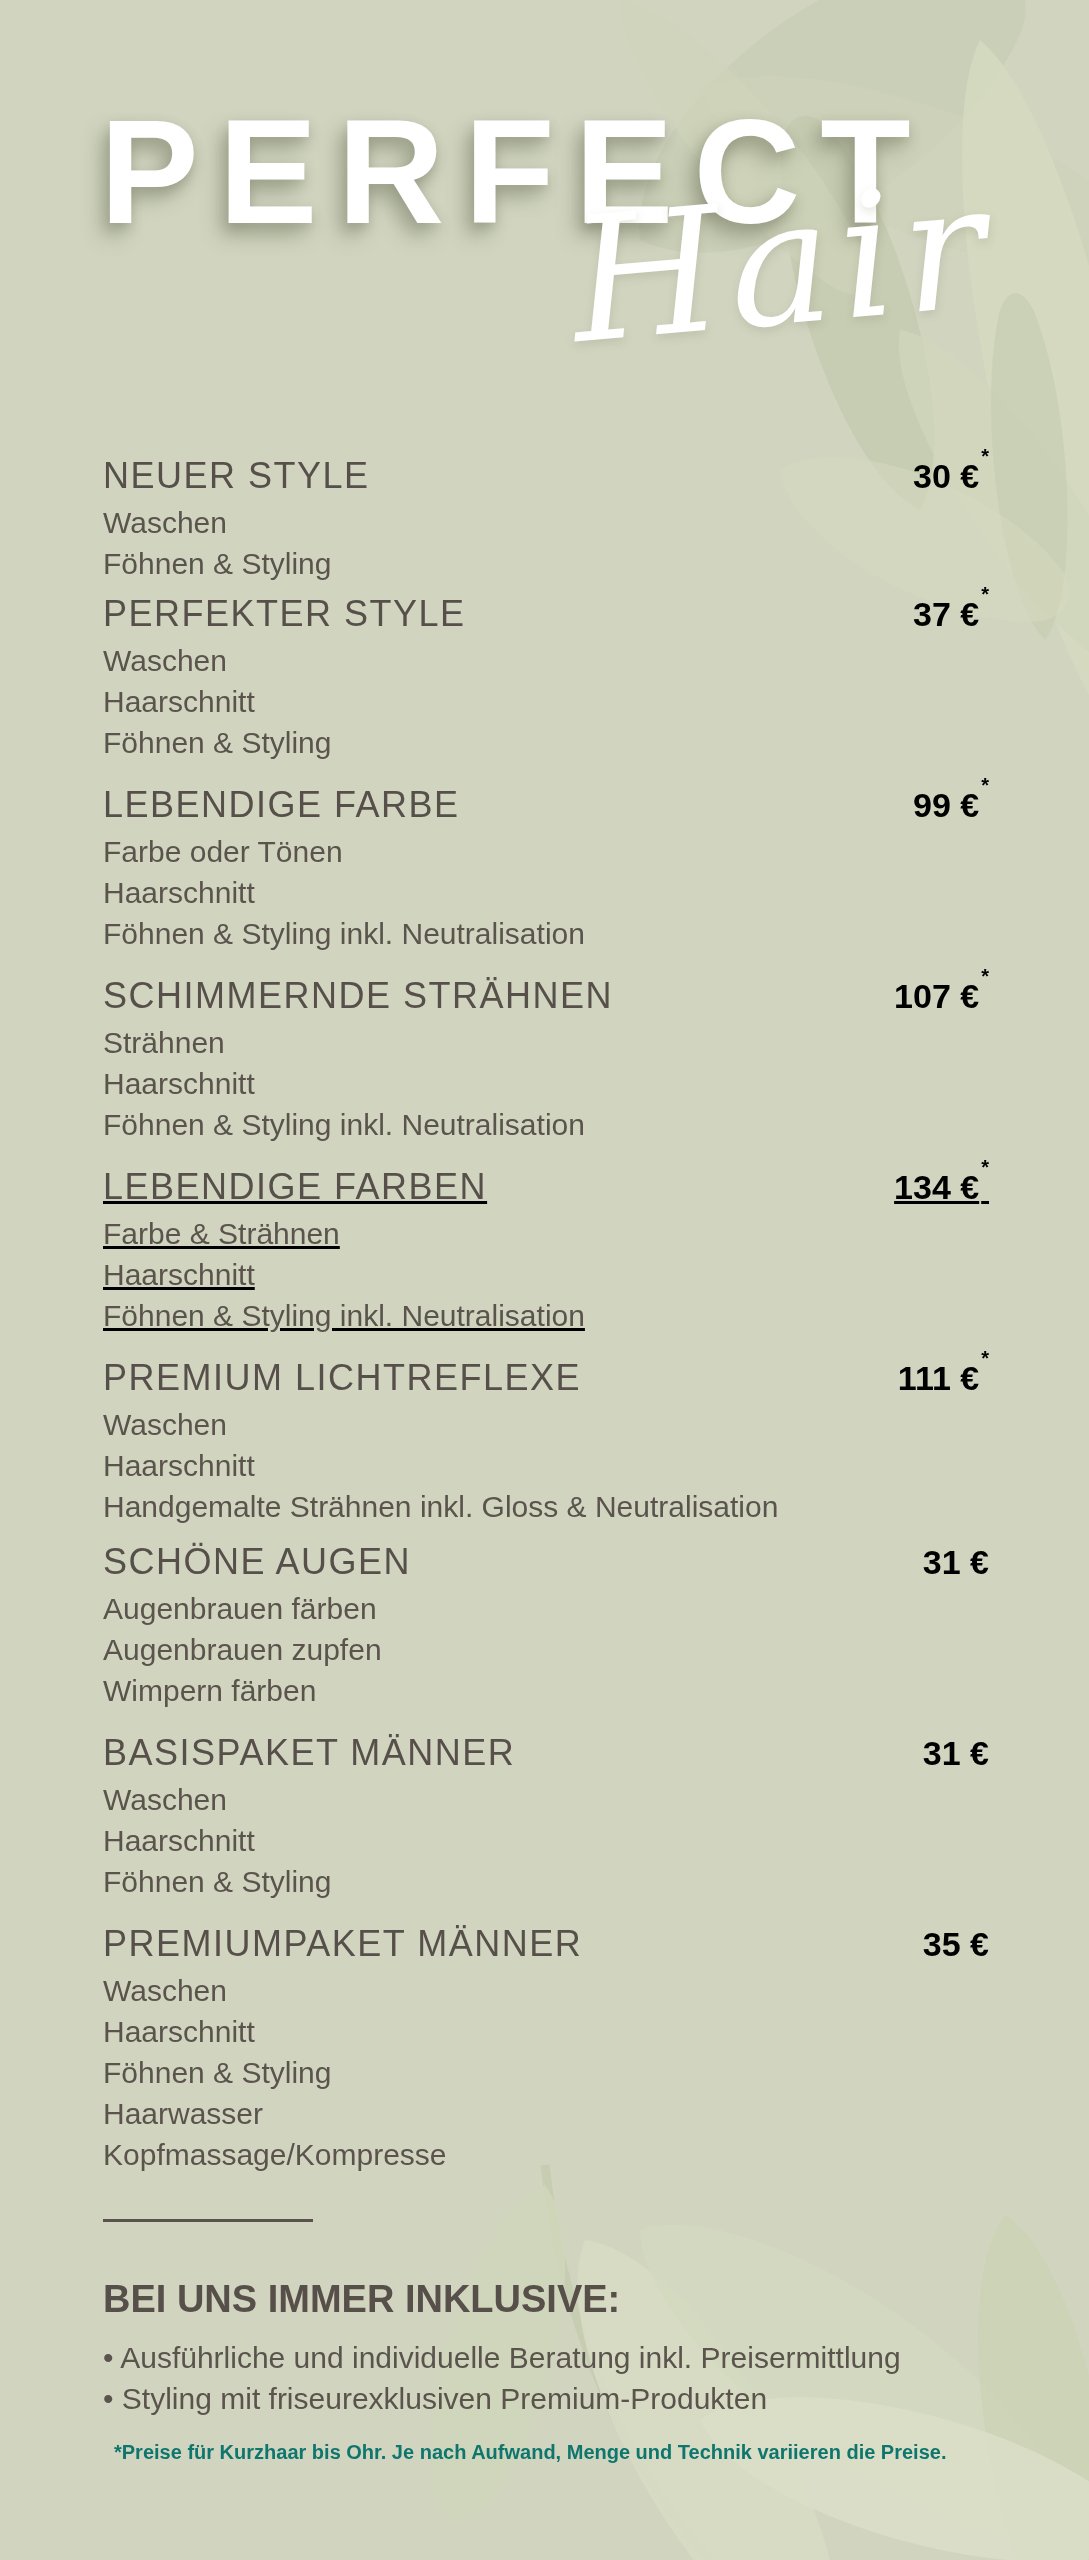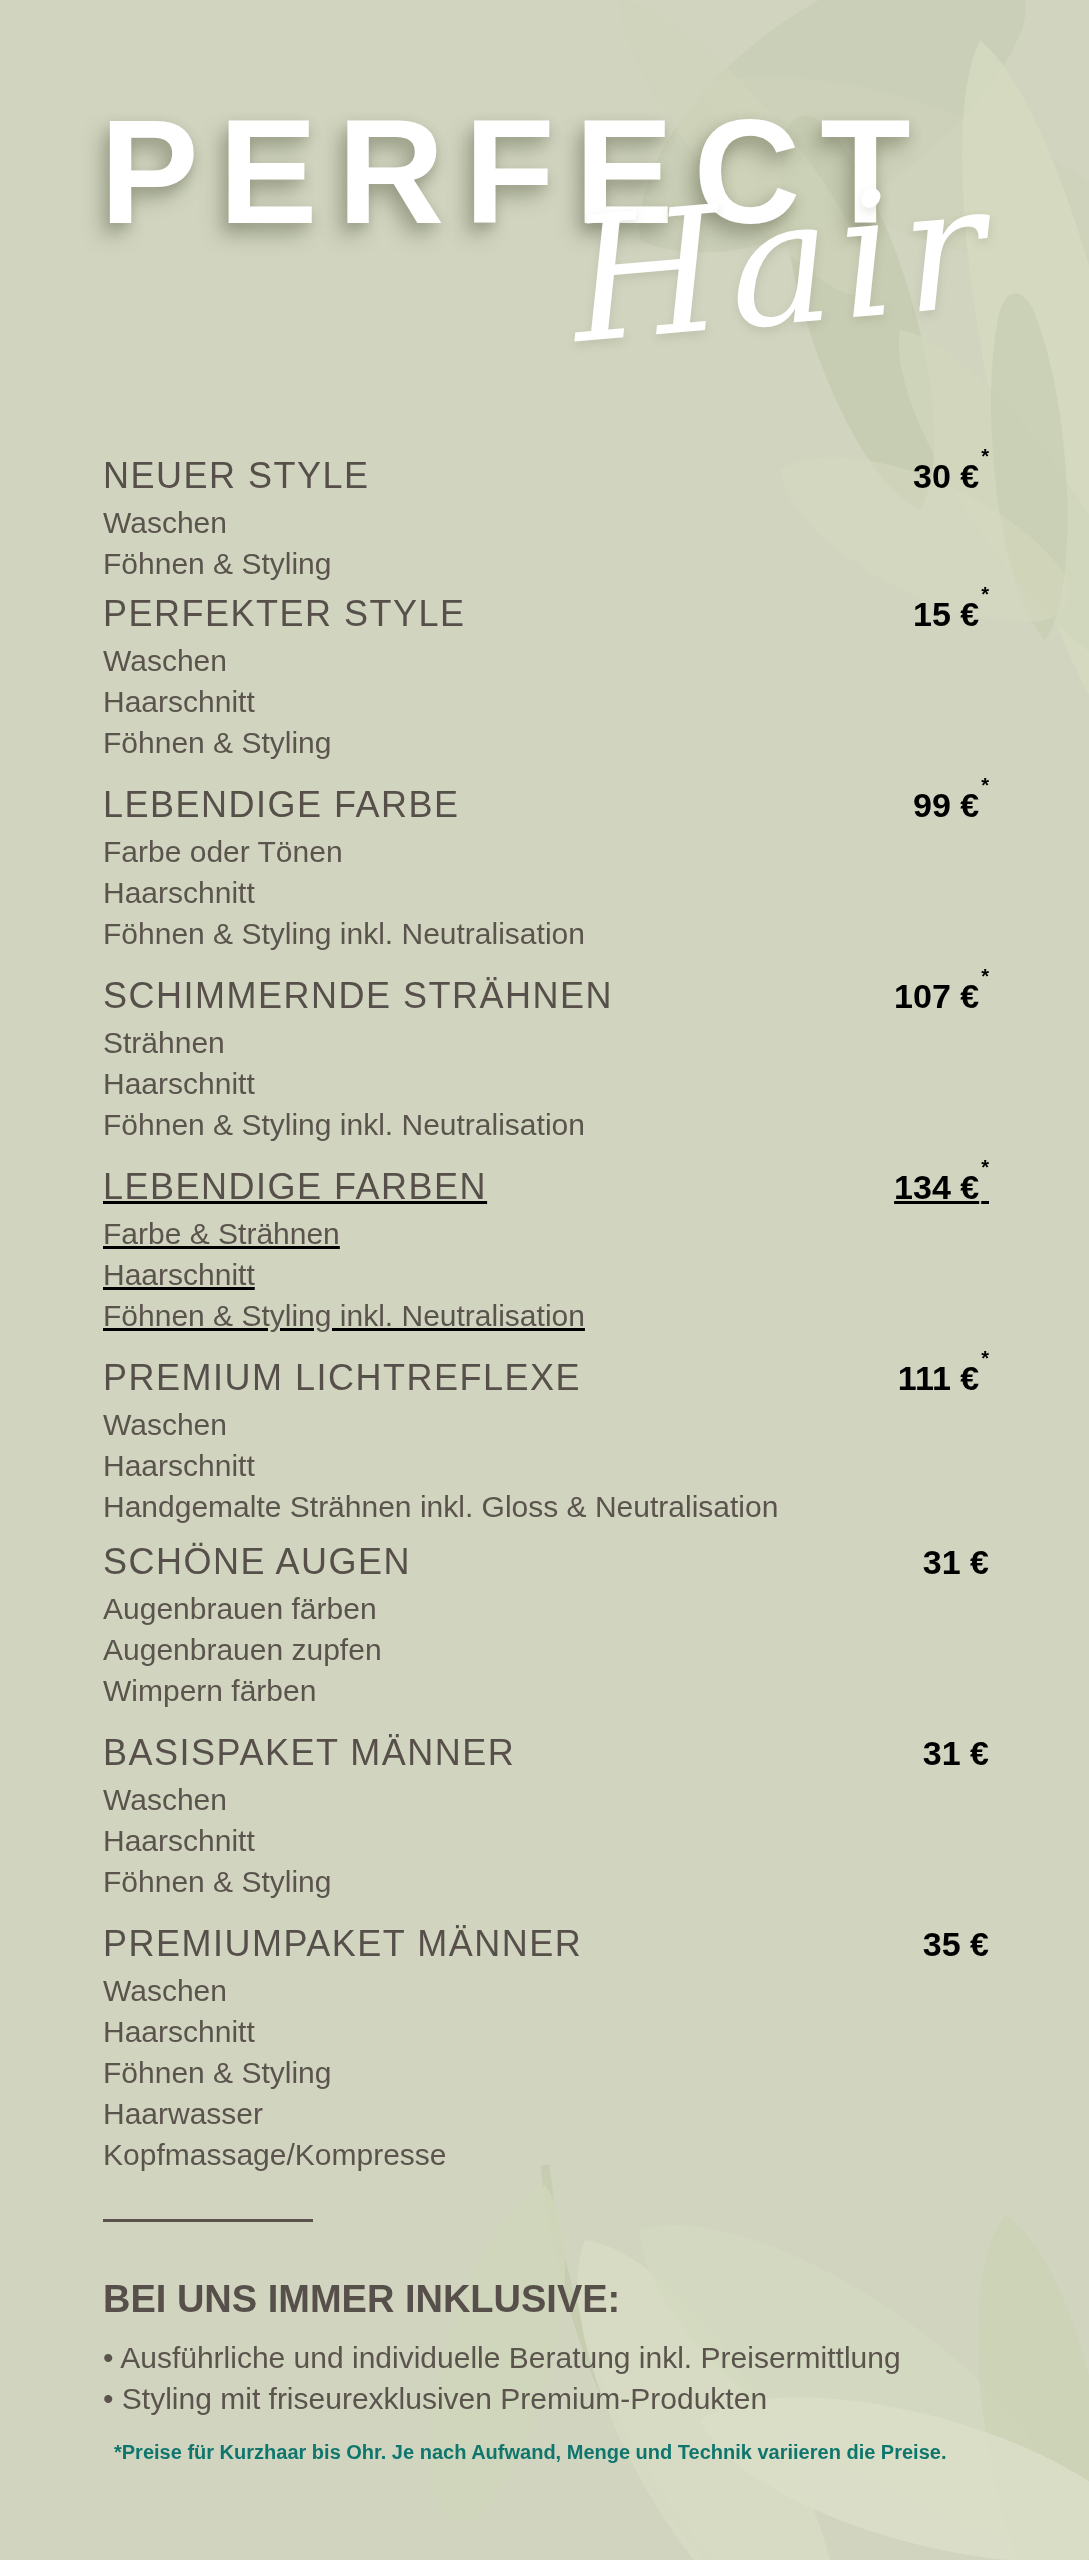--- a/index.html
+++ b/index.html
@@ -183,21 +183,21 @@
       </div>
       <ul class="sec-items">
           <li>Waschen</li>
           <li>Föhnen &amp; Styling</li>
         </ul>
     </section>
 
     <section class="menu-section" style="top: 586px;">
       <div class="sec-head">
         <h2 class="sec-name">PERFEKTER STYLE</h2>
-        <div class="sec-price"><span class="price-val">15 €</span><sup class="price-asterisk">*</sup></div>
+        <div class="sec-price"><span class="price-val">37 €</span><sup class="price-asterisk">*</sup></div>
       </div>
       <ul class="sec-items">
           <li>Waschen</li>
           <li>Haarschnitt</li>
           <li>Föhnen &amp; Styling</li>
         </ul>
     </section>
 
     <section class="menu-section" style="top: 777px;">
       <div class="sec-head">

